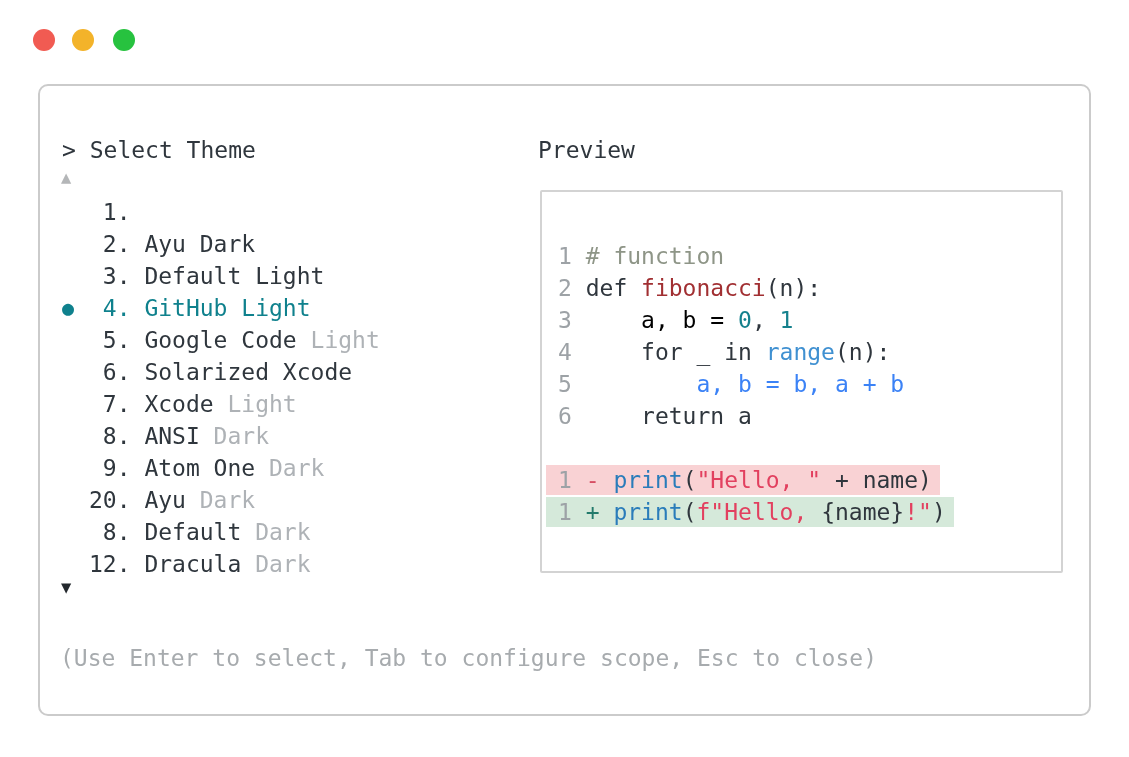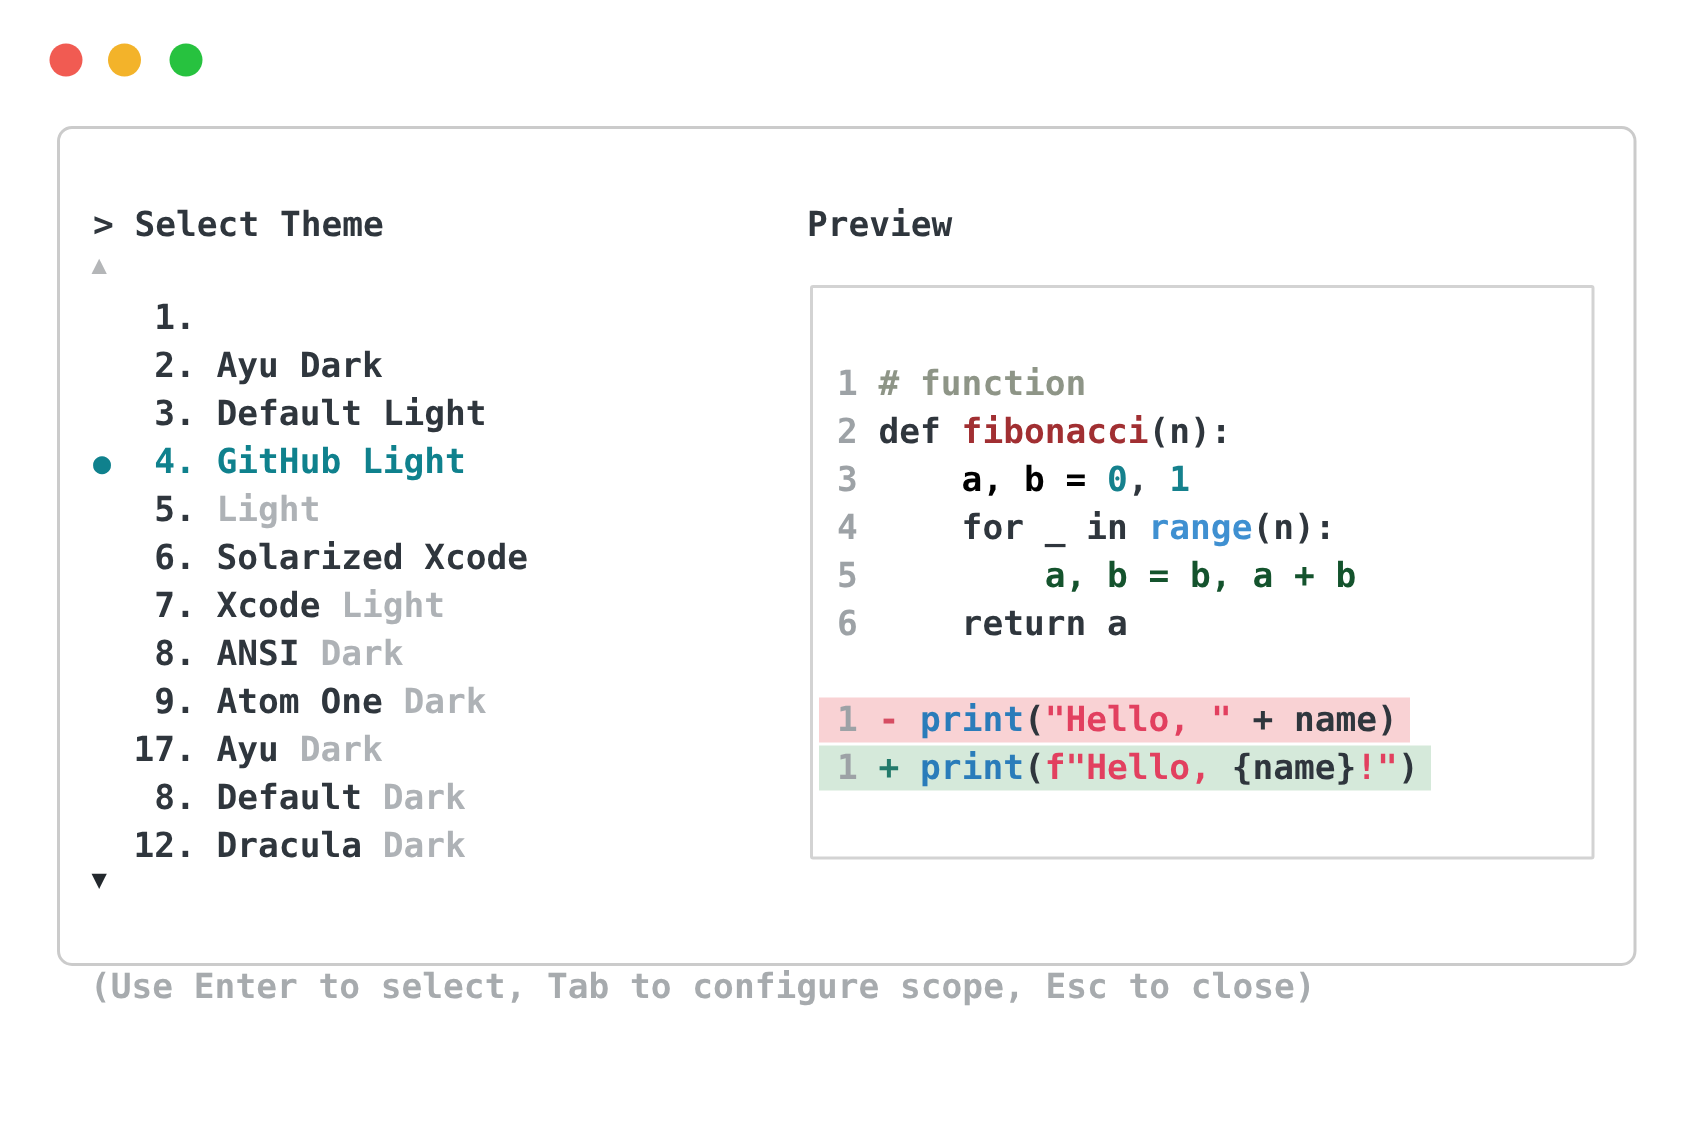--- a/index.html
+++ b/index.html
@@ -15,24 +15,23 @@
   .light {
     position: absolute; top: 29px;
     width: 22px; height: 22px; border-radius: 50%;
   }
   #light-close { left: 33px; }
   #light-min   { left: 72px; }
   #light-zoom  { left: 113px; }
 
   #win {
     position: absolute; left: 38px; top: 84px;
-    width: 1053px; height: 560px;
+    width: 1053px; height: 632px;
     border: 2px solid #cbcbcb; border-radius: 10px;
     background: #fff;
-    font-weight: bold;
   }
 
   #prompt {
     position: absolute; left: 22px; top: 48px;
     line-height: 32px; color: var(--tp-text);
     white-space: pre;
   }
   #scroll-up {
     position: absolute; left: 21px; top: 80px;
     font-size: 17px; line-height: 22px; color: var(--tp-scroll-up);
@@ -100,20 +99,21 @@
         <span class="name">Default Light</span>
       </div>
       <div class="theme-row selected">
         <span class="bullet">●</span>
         <span class="num">4.</span>
         <span class="name">GitHub Light</span>
       </div>
       <div class="theme-row">
         <span class="bullet"></span>
         <span class="num">5.</span>
+        <span class="name">Google Code</span>
         <span class="dim-part">Light</span>
       </div>
       <div class="theme-row">
         <span class="bullet"></span>
         <span class="num">6.</span>
         <span class="name">Solarized Xcode</span>
       </div>
       <div class="theme-row">
         <span class="bullet"></span>
         <span class="num">7.</span>
@@ -127,21 +127,21 @@
         <span class="dim-part">Dark</span>
       </div>
       <div class="theme-row">
         <span class="bullet"></span>
         <span class="num">9.</span>
         <span class="name">Atom One</span>
         <span class="dim-part">Dark</span>
       </div>
       <div class="theme-row">
         <span class="bullet"></span>
-        <span class="num">17.</span>
+        <span class="num">20.</span>
         <span class="name">Ayu</span>
         <span class="dim-part">Dark</span>
       </div>
       <div class="theme-row">
         <span class="bullet"></span>
         <span class="num">8.</span>
         <span class="name">Default</span>
         <span class="dim-part">Dark</span>
       </div>
       <div class="theme-row">
@@ -154,20 +154,20 @@
   <div id="scroll-down">▼</div>
   <div id="help-text">(Use Enter to select, Tab to configure scope, Esc to close)</div>
 
   <div id="preview-title">Preview</div>
   <div id="preview-box">
     <div id="code">
         <div class="code-line"><span class="plain-wrap"><span class="ln">1</span><span style="color: rgb(142, 149, 135);"># function</span></span></div>
         <div class="code-line"><span class="plain-wrap"><span class="ln">2</span><span style="color: rgb(47, 54, 61);">def </span><span style="color: rgb(161, 47, 50);">fibonacci</span><span style="color: rgb(47, 54, 61);">(n):</span></span></div>
         <div class="code-line"><span class="plain-wrap"><span class="ln">3</span><span style="color: #000000;">    a, b = </span><span style="color: rgb(21, 129, 141);">0</span><span style="color: rgb(47, 54, 61);">, </span><span style="color: rgb(21, 129, 141);">1</span></span></div>
         <div class="code-line"><span class="plain-wrap"><span class="ln">4</span><span style="color: rgb(47, 54, 61);">    for _ in </span><span style="color: rgb(63, 144, 209);">range</span><span style="color: rgb(47, 54, 61);">(n):</span></span></div>
-        <div class="code-line"><span class="plain-wrap"><span class="ln">5</span><span style="color: #14532d; margin-top: 36px;">        a, b = b, a + b</span></span></div>
+        <div class="code-line"><span class="plain-wrap"><span class="ln">5</span><span style="color: #3b82f6; margin-top: 36px;">        a, b = b, a + b</span></span></div>
         <div class="code-line"><span class="plain-wrap"><span class="ln">6</span><span style="color: rgb(47, 54, 61);">    return a</span></span></div>
         <div class="code-line"></div>
         <div class="code-line"><span class="diff-wrap removed"><span class="ln">1</span><span style="color: rgb(214, 77, 98);">- </span><span style="color: rgb(42, 124, 186);">print</span><span style="color: rgb(47, 54, 61);">(</span><span style="color: rgb(226, 64, 95);">"Hello, "</span><span style="color: rgb(47, 54, 61);"> + name)</span></span></div>
         <div class="code-line"><span class="diff-wrap added"><span class="ln">1</span><span style="color: rgb(35, 122, 107);">+ </span><span style="color: rgb(42, 124, 186);">print</span><span style="color: rgb(47, 54, 61);">(</span><span style="color: rgb(226, 64, 95);">f"Hello, </span><span style="color: rgb(47, 54, 61);">{name}</span><span style="color: rgb(226, 64, 95);">!"</span><span style="color: rgb(47, 54, 61);">)</span></span></div>
       </div>
   </div>
 </div>
 
 </body></html>

